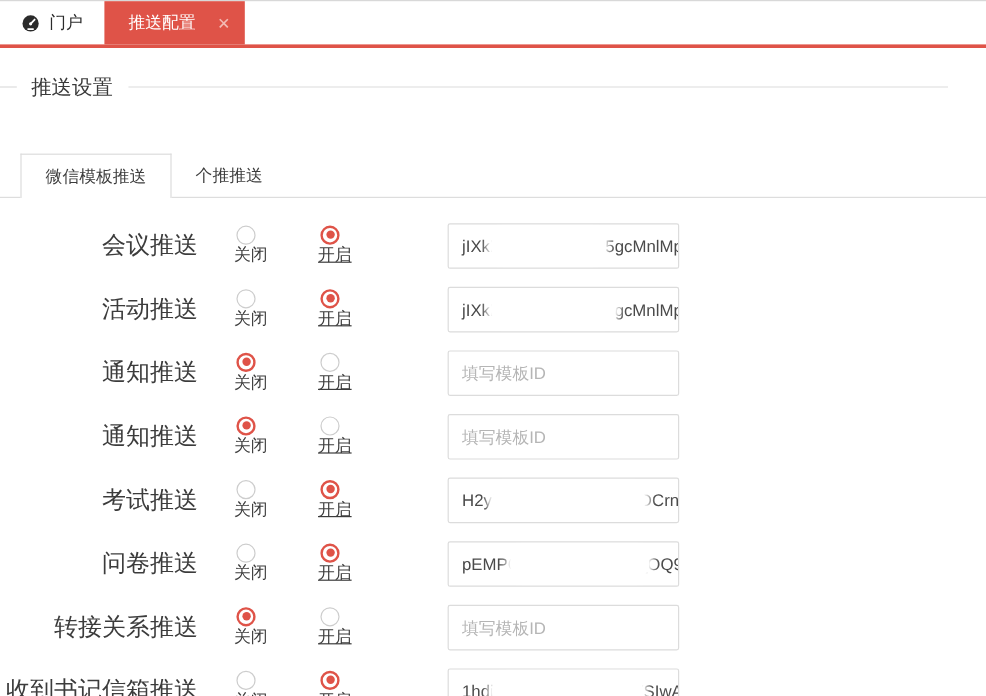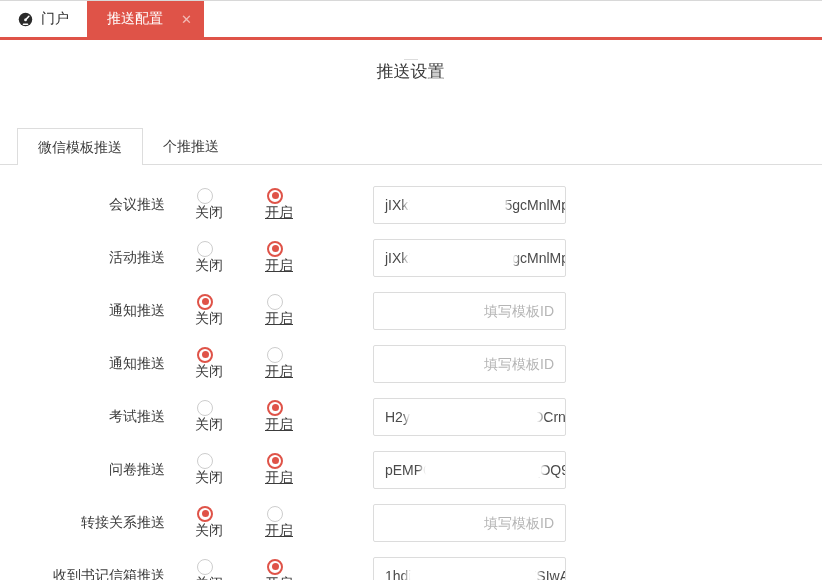--- a/index.html
+++ b/index.html
@@ -12,49 +12,49 @@
     border-top:1px solid #d8d8d8;}
   .wtab{display:flex;align-items:center;gap:8px;padding:0 18px;font-size:14px;
     color:#2b2b2b;cursor:pointer;white-space:nowrap;}
   .wtab.active{background:var(--accent);color:#fff;padding:0 12px 0 20px;}
   .wtab .gauge{width:15px;height:15px;display:inline-block;}
   .wtab .close{margin-left:10px;font-size:13px;color:rgba(255,255,255,.6);
     line-height:1;cursor:pointer;}
   .red-underline{height:3px;background:var(--accent);width:100%;}
 
   
-  .section-title{display:flex;align-items:center;margin-top:19px;height:26px;flex-direction:column;}
+  .section-title{display:flex;align-items:center;margin-top:19px;height:26px;}
   .section-title .dash{width:14px;height:1px;background:#dcdcdc;}
   .section-title .txt{margin:0 13px 0 12px;font-size:17px;font-weight:500;color:#3a3a3a;}
   .section-title .line{flex:1;height:1px;background:#e2e2e2;margin-right:32px;}
 
   
   .tabs{margin-top:43px;padding-left:17px;display:flex;align-items:flex-end;
     border-bottom:1px solid #dddddd;height:37px;}
   .tab{font-size:14px;color:#3c3c3c;padding:0 20px;line-height:35px;cursor:pointer;}
   .tab.active{border:1px solid #dddddd;border-bottom:none;background:#fff;
     margin-bottom:-1px;line-height:36px;}
 
   
   .form{margin-top:13px;}
   .frow{display:flex;align-items:center;height:53px;}
-  .flabel{width:165px;text-align:right;font-size:14px;color:#3c3c3c;white-space:nowrap;}
+  .flabel{width:165px;text-align:right;font-size:20px;color:#3c3c3c;white-space:nowrap;}
   .rgroup{display:flex;align-items:center;margin-left:14px;width:52px;cursor:pointer;flex-direction:column;}
   .rgroup + .rgroup{margin-left:18px;text-decoration:underline;}
   .radio{width:16px;height:16px;border-radius:50%;background:#fff;
     border:1.5px solid #cdcdcd;position:relative;flex:none;}
   .radio.checked{border:2px solid var(--accent);}
   .radio.checked::after{content:"";position:absolute;inset:2.5px;border-radius:50%;
     background:var(--accent);}
   .rlabel{font-size:14px;color:#3c3c3c;margin-left:8px;white-space:nowrap;}
 
   .tpl-input,.finput{margin-left:72px;width:193px;height:38px;border:1px solid #dcdcdc;
     border-radius:2px;background:#fff;font-size:14px;color:#4a4a4a;
     font-family:"Liberation Sans","DejaVu Sans",sans-serif;}
-  .tpl-input{padding:0 11px;outline:none;text-align:right;}
+  .tpl-input{padding:0 11px;outline:none;}
   .tpl-input::placeholder{color:#b5b5b5;}
   .finput{display:flex;align-items:center;justify-content:space-between;
     padding:0 0 0 11px;overflow:hidden;position:relative;cursor:text;}
   .finput .vleft,.finput .vright{white-space:nowrap;position:relative;z-index:1;}
   .finput .vright{margin-right:-4px;}
   .finput .blob{flex:1 0 36px;height:24px;margin:0 -9px;background:#fff;
     border-radius:12px;box-shadow:0 0 5px 4px #fff;position:relative;z-index:2;}
 </style>
 </head>
 <body>

